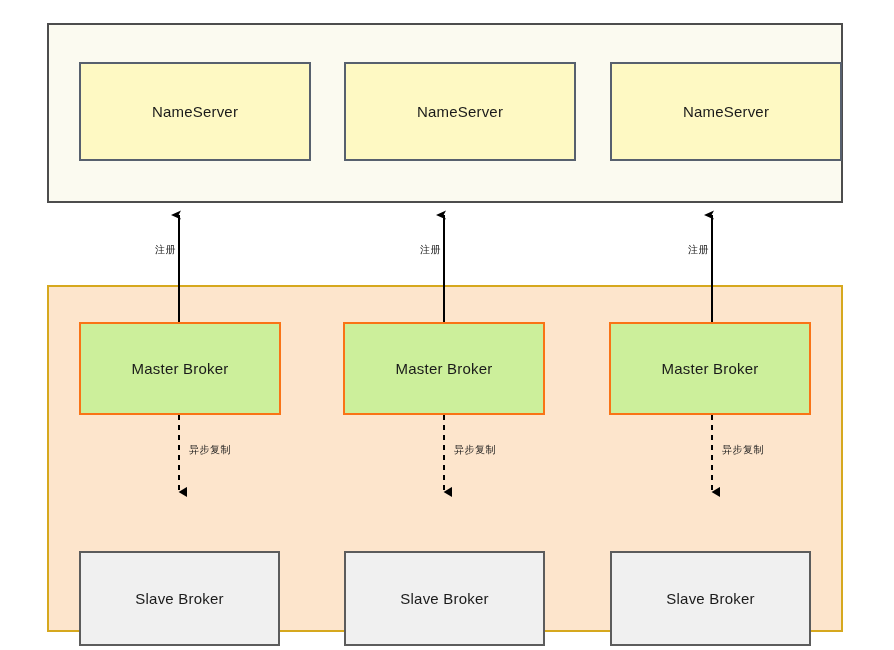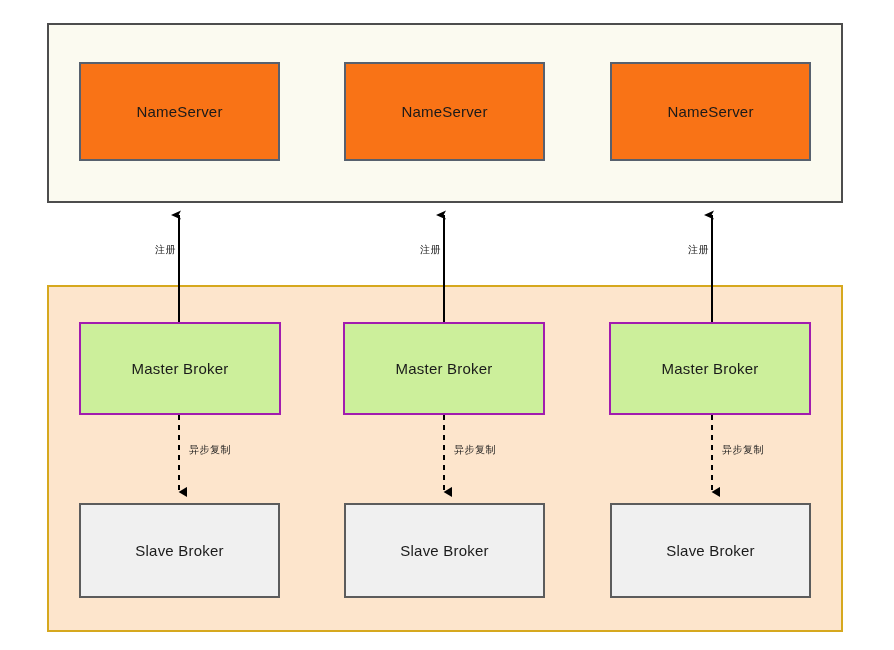--- a/index.html
+++ b/index.html
@@ -51,36 +51,37 @@
     align-items: center;
     justify-content: center;
     text-align: center;
     color: #1a1a1a;
     font-size: 15px;
     letter-spacing: 0.2px;
     line-height: 1.2;
     user-select: none;
   }
   .node-nameserver {
-    width: 201px;
+    width: 232px;
     height: 99px;
-    background: #f97316;
+    background: #fef9c3;
     border: 2px solid #57606e;
   }
   .node-master {
     width: 202px;
     height: 93px;
     background: #ccef9b;
-    border: 2px solid #a21caf;
+    border: 2px solid #f97316;
   }
   .node-slave {
     width: 201px;
     height: 95px;
     background: #f0f0f0;
     border: 2px solid #5c5c5c;
+    margin-top: 48px;
   }
 
   
   .edge-svg {
     position: absolute;
     left: 0;
     top: 0;
     width: 894px;
     height: 650px;
     pointer-events: none;

